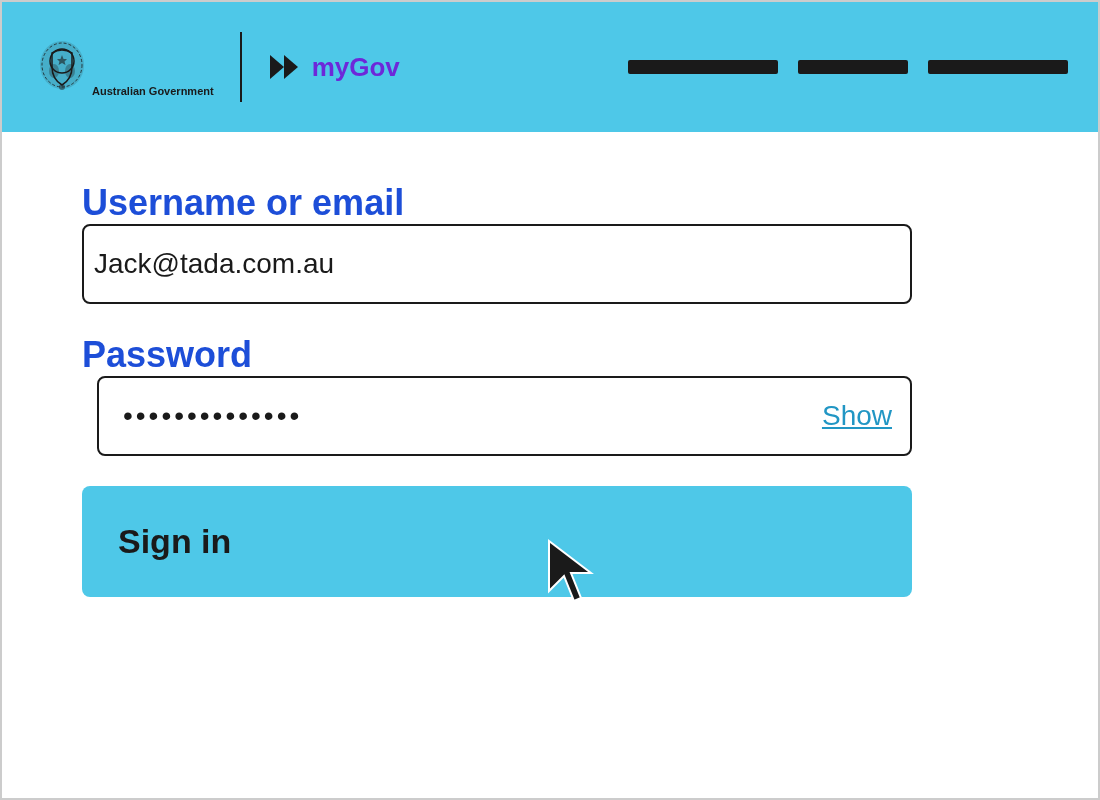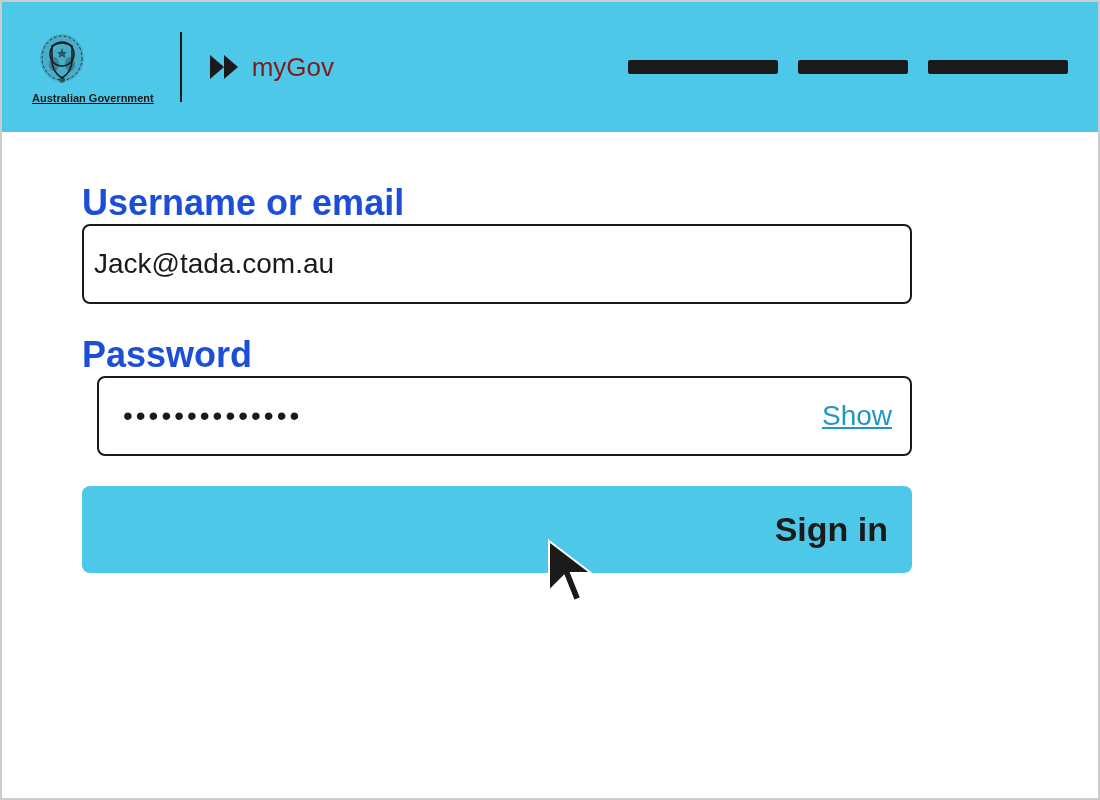--- a/index.html
+++ b/index.html
@@ -39,23 +39,22 @@
     }
 
     .logo-section {
       display: flex;
       align-items: center;
       gap: 12px;
     }
 
     .gov-logo {
       display: flex;
-      flex-direction: column;
-      align-items: flex-start;
-      text-decoration: underline;
+      flex-direction: row;
+      align-items: flex-end;
     }
 
     .coat-of-arms {
       width: 60px;
       height: 60px;
     }
 
     .gov-text {
       font-size: 11px;
       color: #1a1a1a;
@@ -82,22 +81,22 @@
       align-items: center;
     }
 
     .arrow-icon svg {
       width: 36px;
       height: 36px;
     }
 
     .mygov-text {
       font-size: 26px;
-      font-weight: normal;
-      color: #7f1d1d;
+      font-weight: bold;
+      color: #6d28d9;
     }
 
     .nav-links {
       margin-left: auto;
       display: flex;
       gap: 20px;
       align-items: center;
     }
 
     .nav-bar {
@@ -172,29 +171,29 @@
       color: #2196c4;
       font-size: 28px;
       cursor: pointer;
       text-decoration: underline;
       font-family: Arial, sans-serif;
     }
 
     .sign-in-button {
       width: 100%;
       max-width: 830px;
-      padding: 24px;
+      padding: 36px;
       background: #4ec8e8;
       border: none;
       border-radius: 8px;
       font-size: 34px;
       font-weight: bold;
       color: #1a1a1a;
       cursor: pointer;
-      text-align: right;
+      text-align: left;
     }
 
     
     .cursor-overlay {
       position: relative;
       padding-left: 15px;
     }
 
     .cursor {
       position: absolute;

